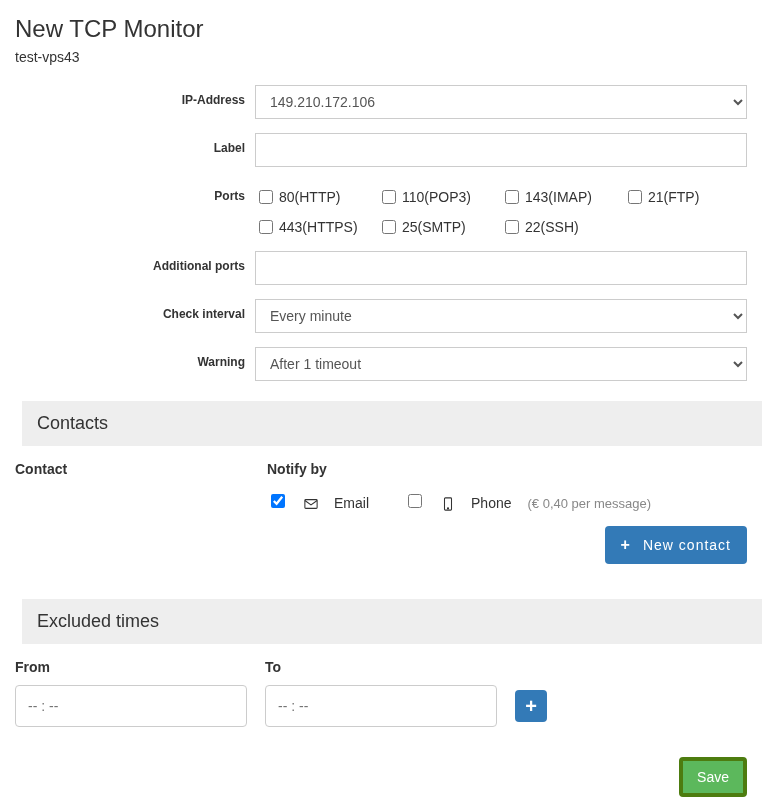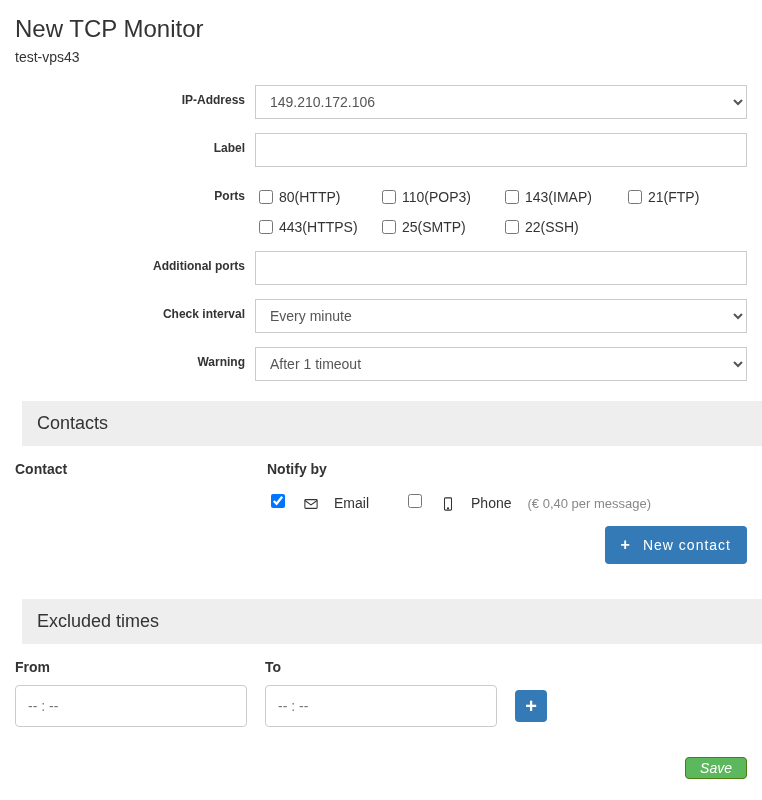--- a/index.html
+++ b/index.html
@@ -141,23 +141,22 @@
     letter-spacing: 1px;
   }
   .btn-primary .plus {
     font-weight: 700;
     margin-right: 12px;
     font-size: 16px;
   }
   .btn-success {
     background: #5cb85c;
     color: #fff;
-    padding: 2px 14px;
-    border: 1px solid #4d7c0f;
-    font-style: italic;
+    padding: 8px 14px;
+    border: 4px solid #4d7c0f;
   }
   .excluded-row {
     display: flex;
     padding: 15px;
     gap: 18px;
     align-items: flex-end;
   }
   .time-col {
     width: 232px;
   }

